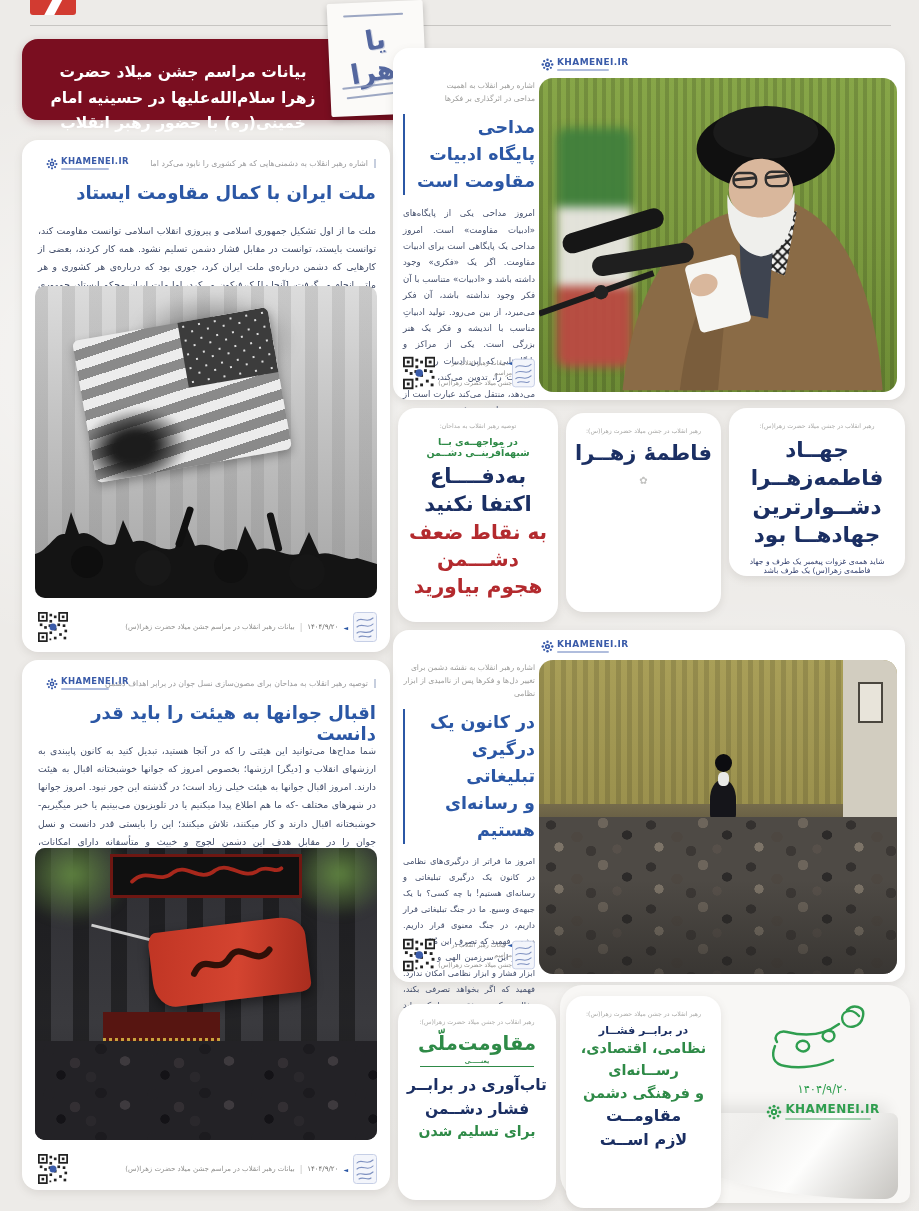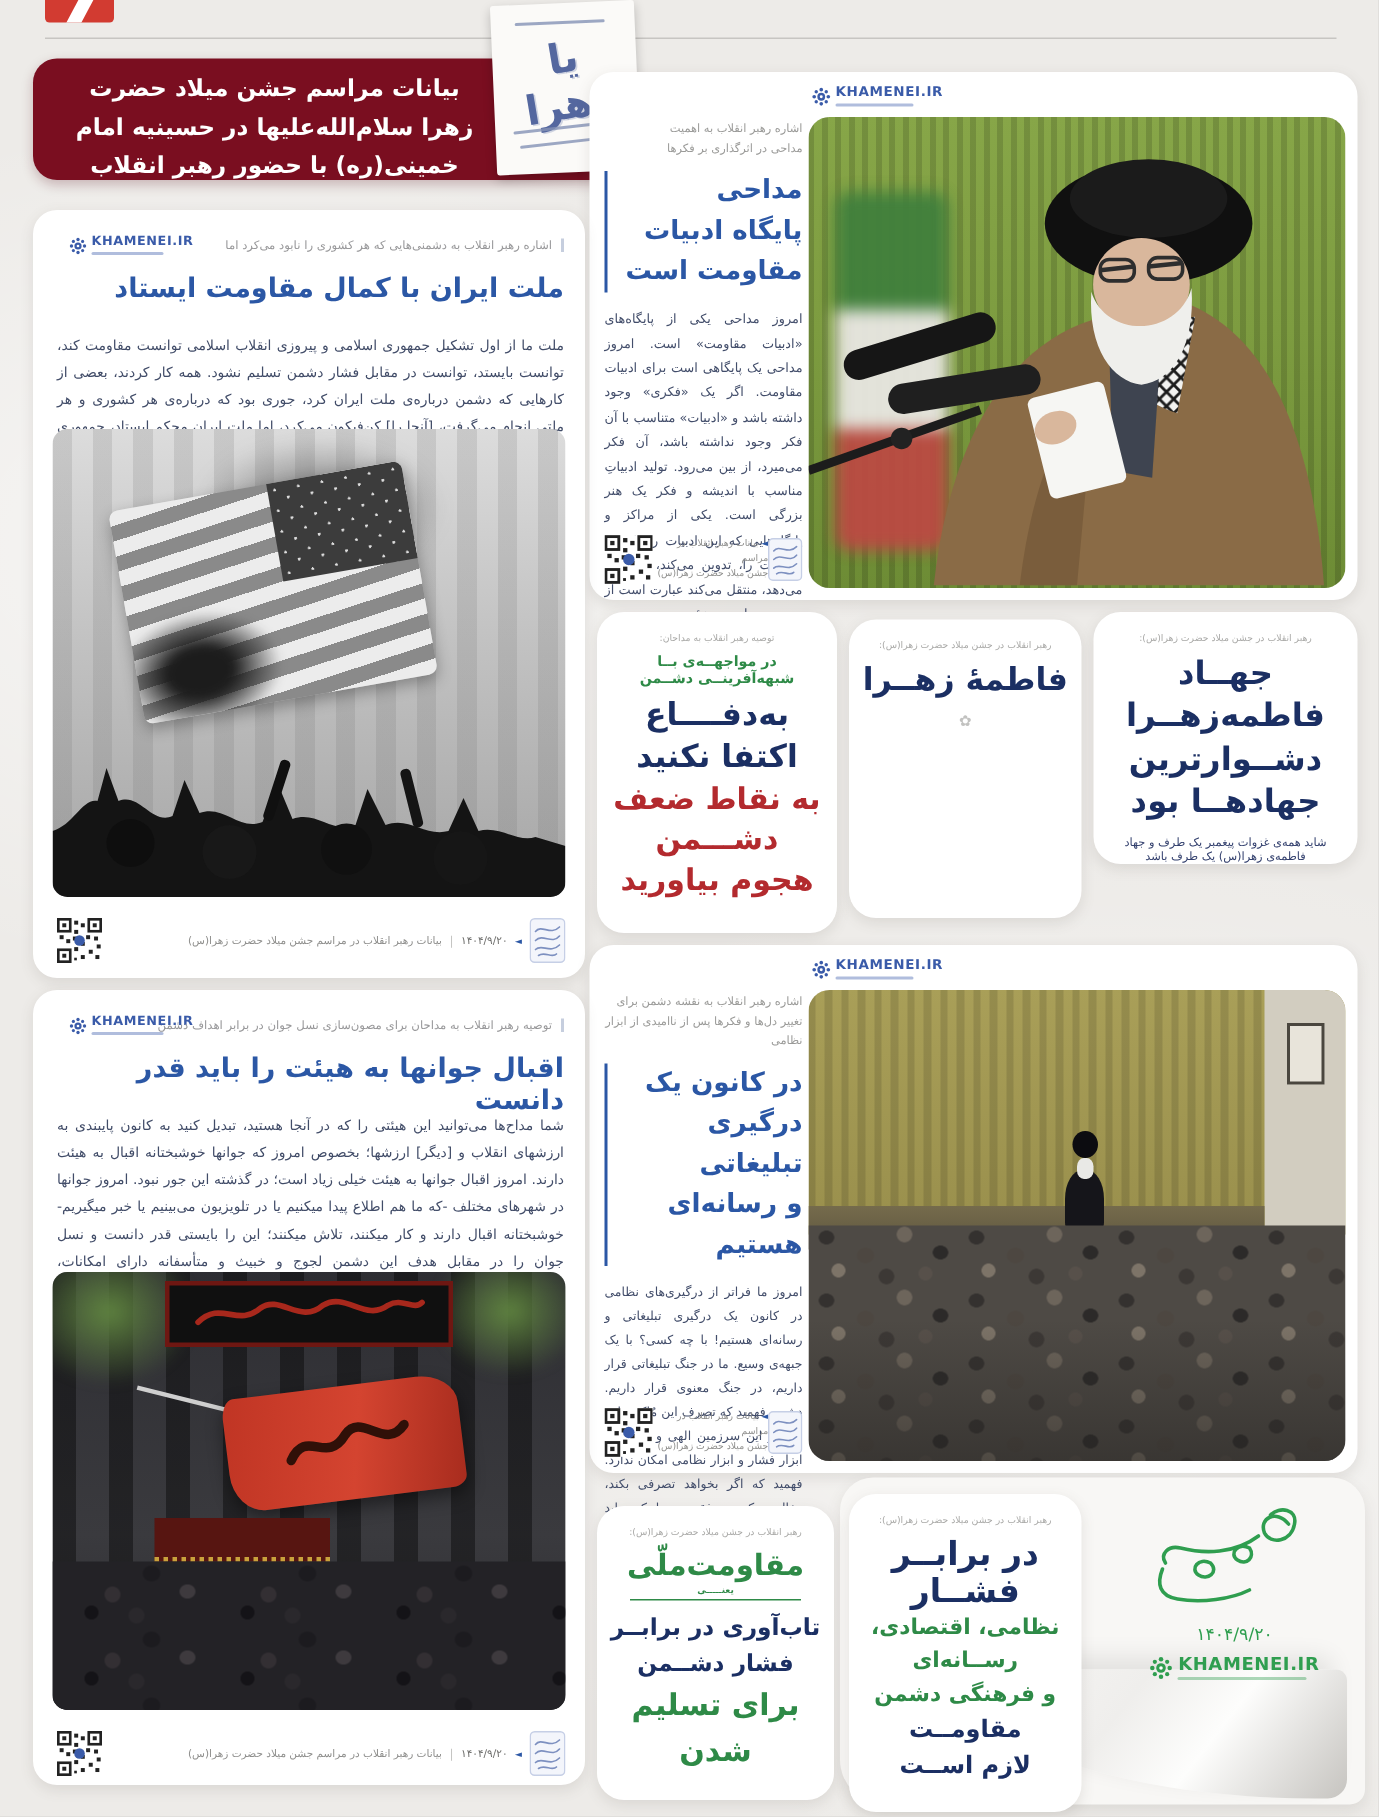--- a/index.html
+++ b/index.html
@@ -16,21 +16,21 @@
   .card { position:absolute; background:#fff; border-radius:16px; box-shadow:0 3px 9px rgba(90,84,76,.13); }
   .rtl { direction:rtl; }
   .pre { white-space:pre-line; }
 
   
   .top-logo-frag { position:absolute; left:30px; top:0; width:46px; height:15px; background:var(--red,#d23b31); border-radius:0 0 3px 3px; overflow:hidden; }
   .top-logo-frag i { position:absolute; left:18px; top:-4px; width:10px; height:24px; background:#fff; transform:skewX(-28deg); }
   .top-rule { position:absolute; left:30px; right:28px; top:25px; height:1px; background:#c7c5c2; }
 
   .banner { position:absolute; left:22px; top:39px; width:396px; height:81px; background:var(--banner_bg,#7a0e20); border-radius:16px; box-shadow:0 3px 8px rgba(90,20,30,.25); }
-  .banner .txt { position:absolute; inset:0; padding:8px 96px 0 22px; color:#fff; font-weight:bold; font-size:15.5px; line-height:1.65; text-align:center; }
+  .banner .txt { position:absolute; inset:0; padding:21px 96px 0 22px; color:#fff; font-weight:bold; font-size:15.5px; line-height:1.65; text-align:center; }
 
   .sticker { position:absolute; left:329px; top:2px; width:96px; height:113px; background:#fbfaf8; border-radius:2px; transform:rotate(-2.5deg); box-shadow:0 3px 7px rgba(0,0,0,.22); }
   .sticker .scrib { position:absolute; height:2px; background:#8592b5; opacity:.8; border-radius:2px; }
   .sticker .main { position:absolute; left:10px; top:22px; right:8px; text-align:center; color:#54679f; font-size:27px; font-weight:bold; transform:rotate(-7deg); text-shadow:1px 1px 0 rgba(84,103,159,.25); }
   .sticker .fold { position:absolute; right:-2px; bottom:-2px; width:22px; height:22px; background:linear-gradient(315deg,#cfcdc9 48%, #efeeec 52%); border-radius:0 0 4px 0; }
 
   
   .brand { display:flex; align-items:flex-end; gap:3px; color:var(--brand_blue,#3a5ba9); }
   .brand.green { color:var(--green,#2f9e4f); }
   .brand .nm { font-weight:bold; letter-spacing:.4px; }
@@ -449,26 +449,26 @@
   <div class="curl-sheet">
     <div class="curl-fold"></div>
   </div>
 
   <div class="card quote" style="left:398px; top:1004px; width:158px; height:196px;">
     <div class="qkick">رهبر انقلاب در جشن میلاد حضرت زهرا(س):</div>
     <div class="q-green" style="font-size:19.5px;">مقاومت‌ملّی</div>
     <div class="q-green" style="font-size:6px; border-bottom:1.5px solid #2e8a47; width:80%; margin:2px auto 6px; padding-bottom:2px;">یعنـــــی</div>
     <div class="q-navy pre" style="font-size:15.5px; line-height:1.55;">تاب‌آوری در برابــر
 فشار دشــمن</div>
-    <div class="q-green pre" style="font-size:20px; line-height:1.55;">برای تسلیم شدن</div>
+    <div class="q-green pre" style="font-size:14px; line-height:1.55;">برای تسلیم شدن</div>
   </div>
 
   <div class="card quote" style="left:566px; top:996px; width:155px; height:212px;">
     <div class="qkick">رهبر انقلاب در جشن میلاد حضرت زهرا(س):</div>
-    <div class="q-navy" style="font-size:22px;">در برابــر فشــار</div>
+    <div class="q-navy" style="font-size:11px;">در برابــر فشــار</div>
     <div class="q-green pre" style="font-size:14.5px; line-height:1.55;">نظامی، اقتصادی،
 رســانه‌ای
 و فرهنگی دشمن</div>
     <div class="q-navy pre" style="font-size:16px; line-height:1.5;">مقاومــت
 لازم اســت</div>
   </div>
 
   <div class="sig-block">
     <svg width="120" height="74" viewBox="0 0 120 74">
       <g fill="none" stroke="#2f9e4f" stroke-width="2.4" stroke-linecap="round">

